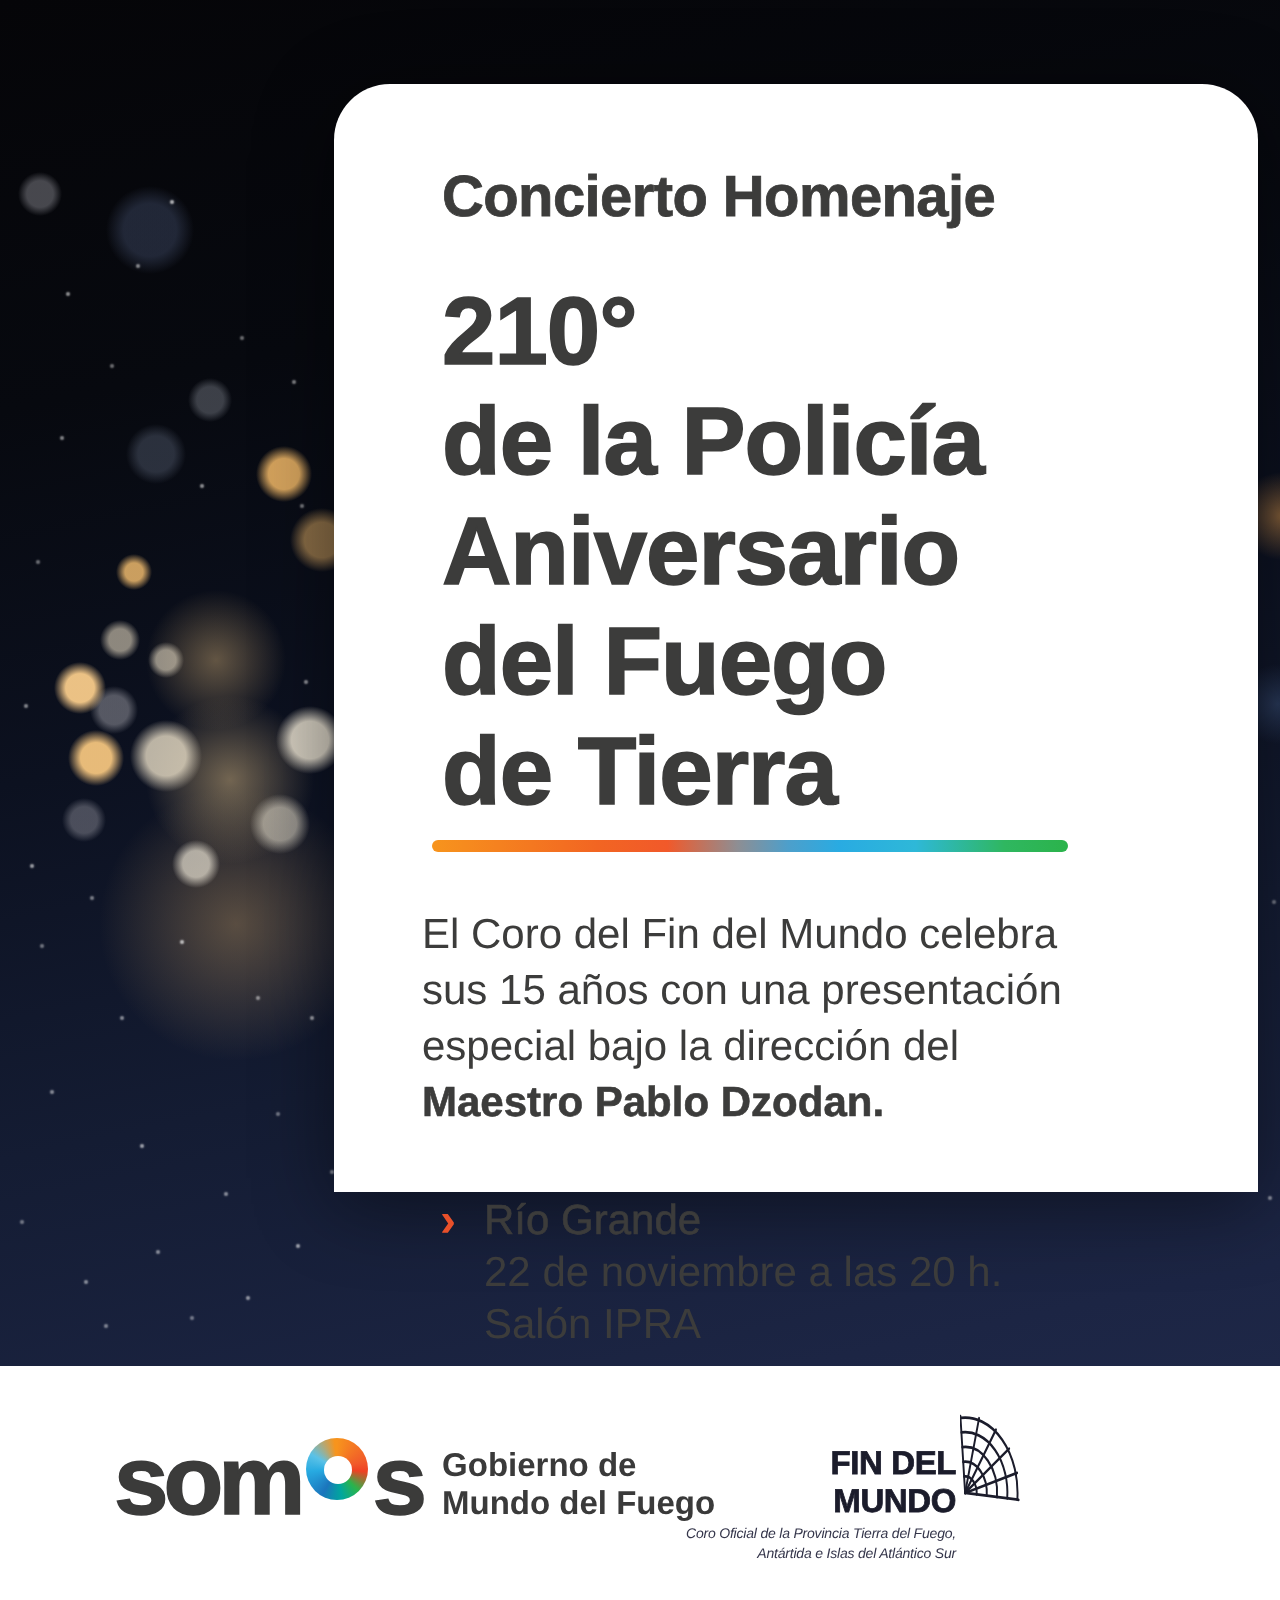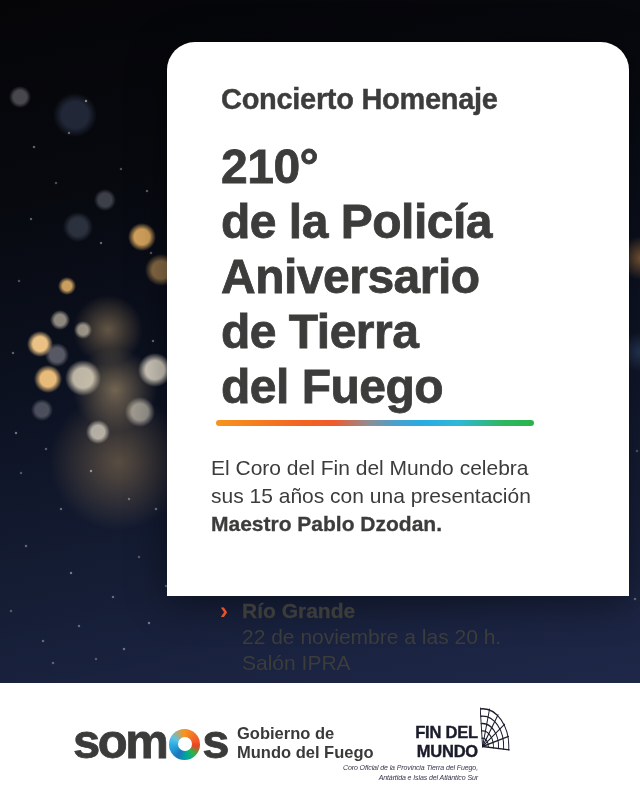--- a/index.html
+++ b/index.html
@@ -70,27 +70,27 @@
   .title span{display:block;}
   .bar{position:absolute;left:49px;top:378px;width:318px;height:6px;border-radius:3px;
     background:linear-gradient(90deg,var(--accent-orange) 0%,#F26522 26%,var(--accent-red) 37%,
       var(--accent-gray) 48%,#4D9FCB 56%,var(--accent-blue) 64%,#2EB8D8 76%,#2FB760 90%,var(--accent-green) 100%);}
   .desc{position:absolute;left:44px;top:412px;font-size:21px;line-height:28px;color:var(--text-dark);}
   .desc span, .desc strong{display:block;}
   .desc strong{-webkit-text-stroke:.3px currentColor;}
   .event{position:absolute;left:53px;top:556px;display:flex;align-items:flex-start;}
   .chev{font-size:24px;line-height:24px;font-weight:700;color:var(--chevron-orange);margin-top:1px;}
   .event-lines{margin-left:14px;font-size:21px;line-height:26px;color:var(--text-dark);}
-  .city{font-weight:700;-webkit-text-stroke:.3px currentColor;}
+  .city{font-weight:400;-webkit-text-stroke:.3px currentColor;}
 
   
   .footer{position:absolute;left:0;bottom:0;width:640px;height:117px;background:var(--card-white);}
   .somos{position:absolute;left:57px;top:30px;display:flex;align-items:center;}
-  .wordmark{display:flex;align-items:center;font-size:49px;font-weight:700;
-    letter-spacing:-2.5px;color:#3B3B3A;margin-left:16px;-webkit-text-stroke:.8px currentColor;}
+  .wordmark{display:flex;font-size:49px;font-weight:700;
+    letter-spacing:-2.5px;color:#3B3B3A;-webkit-text-stroke:.8px currentColor;}
   .ring{display:inline-block;width:31px;height:31px;border-radius:50%;margin:6px 2px 0 3px;position:relative;
     background:conic-gradient(#F7941D 0deg,#F1592A 75deg,#EF4123 95deg,#2BB34B 135deg,#00A79D 170deg,#1B75BC 210deg,#27AAE1 265deg,#5BC2E7 300deg,#F7941D 355deg);}
   .ring::after{content:"";position:absolute;left:50%;top:50%;width:14px;height:14px;margin:-7px 0 0 -7px;
     border-radius:50%;background:var(--card-white);}
   .gob{margin-left:10px;font-size:16.5px;line-height:19.5px;color:#3A3A3A;margin-top:4px;font-weight:bold;}
   .coro{position:absolute;left:350px;top:20px;width:164px;color:var(--coro-navy);}
   .coro-names{width:128px;text-align:right;margin-top:20px;font-weight:700;
     -webkit-text-stroke:.4px currentColor;}
   .coro-l1{font-size:14.5px;line-height:17px;letter-spacing:.6px;}
   .coro-l2{font-size:16.5px;line-height:19px;letter-spacing:-.2px;}
@@ -105,29 +105,30 @@
   <div class="bokeh"></div>
   <div class="stars"></div>
 
   <div class="card">
     <div class="kicker">Concierto Homenaje</div>
 
     <h1 class="title">
       <span>210°</span>
       <span>de la Policía</span>
       <span>Aniversario</span>
+      <span>del Fuego</span>
       <span>de Tierra</span>
-      <span>del Fuego</span>
     </h1>
 
     <div class="bar"></div>
 
     <p class="desc">
       <span>El Coro del Fin del Mundo celebra</span>
       <span>sus 15 años con una presentación</span>
+      <span>especial bajo la dirección del</span>
       <strong>Maestro Pablo Dzodan.</strong>
     </p>
 
     <div class="event">
       <span class="chev">›</span>
       <div class="event-lines">
         <div class="city">Río Grande</div>
         <div>22 de noviembre a las 20 h.</div>
         <div>Salón IPRA</div>
       </div>

